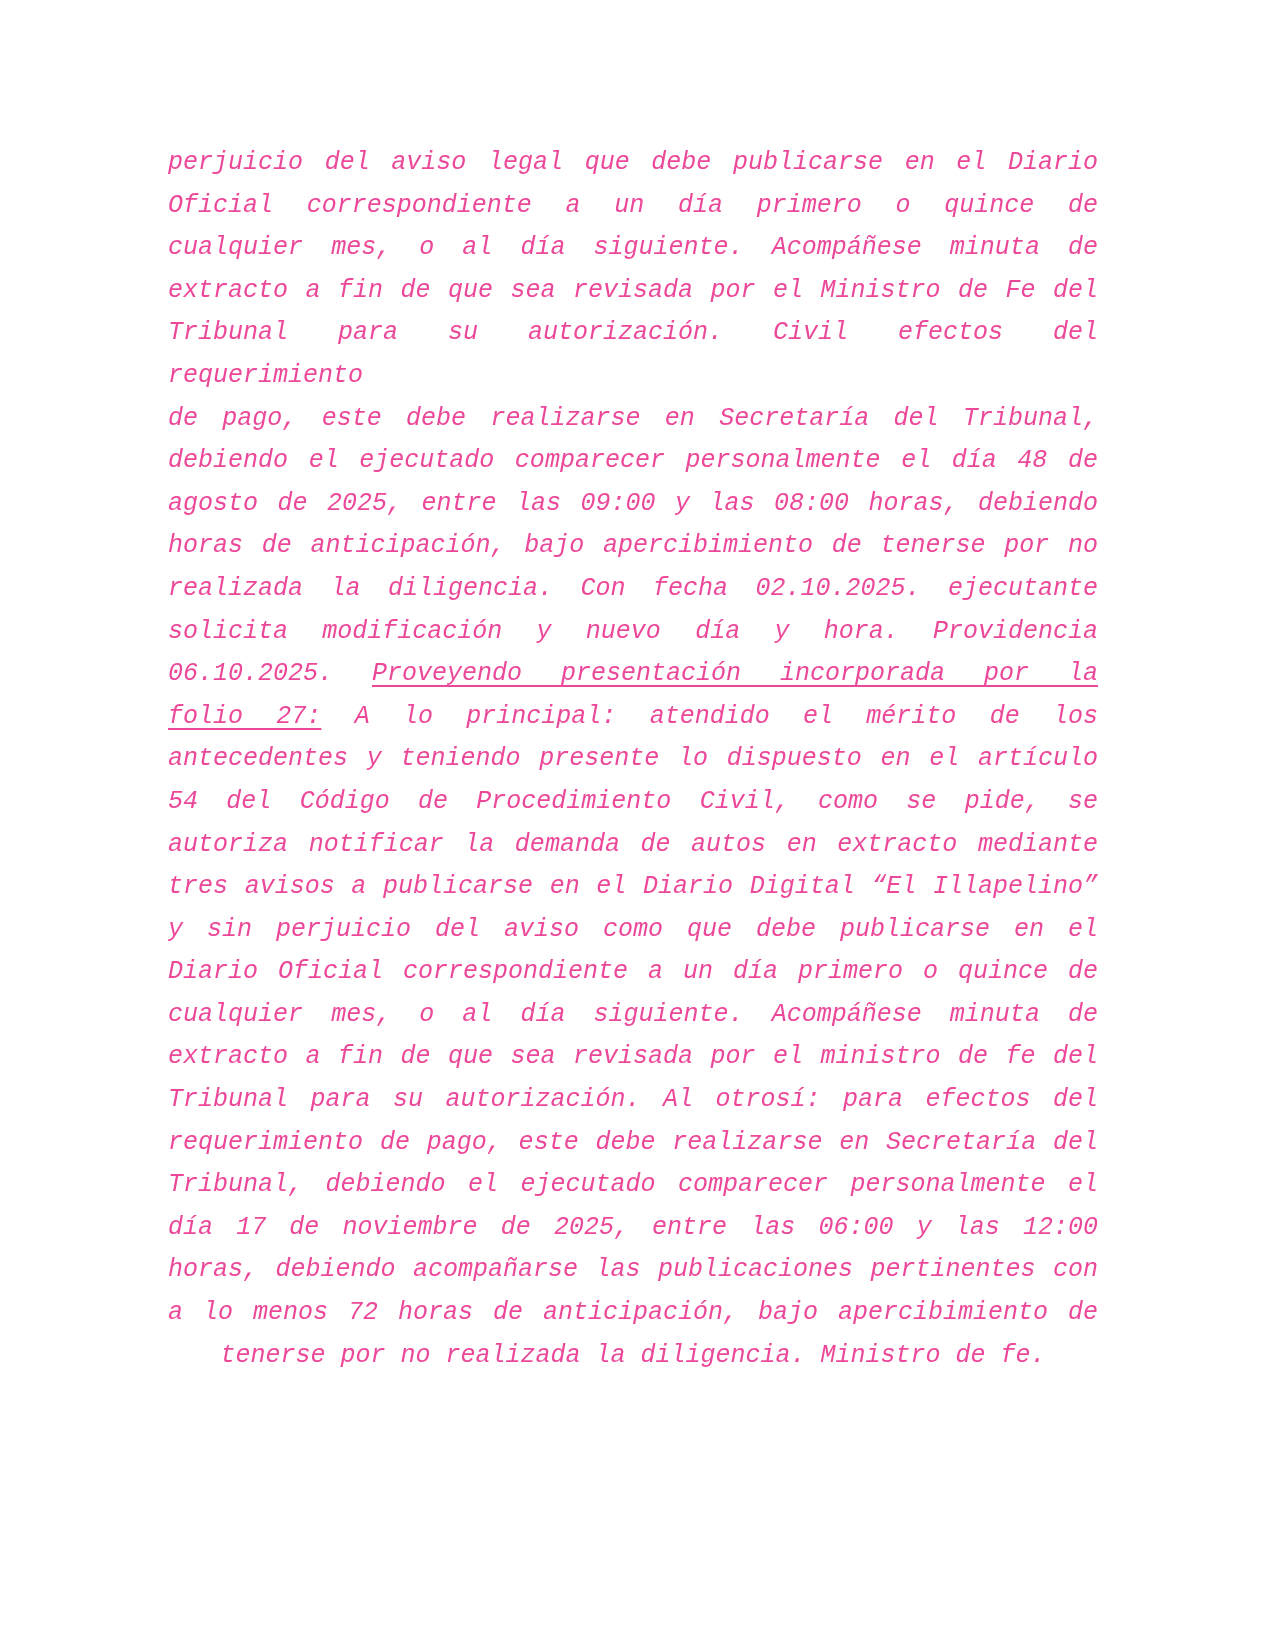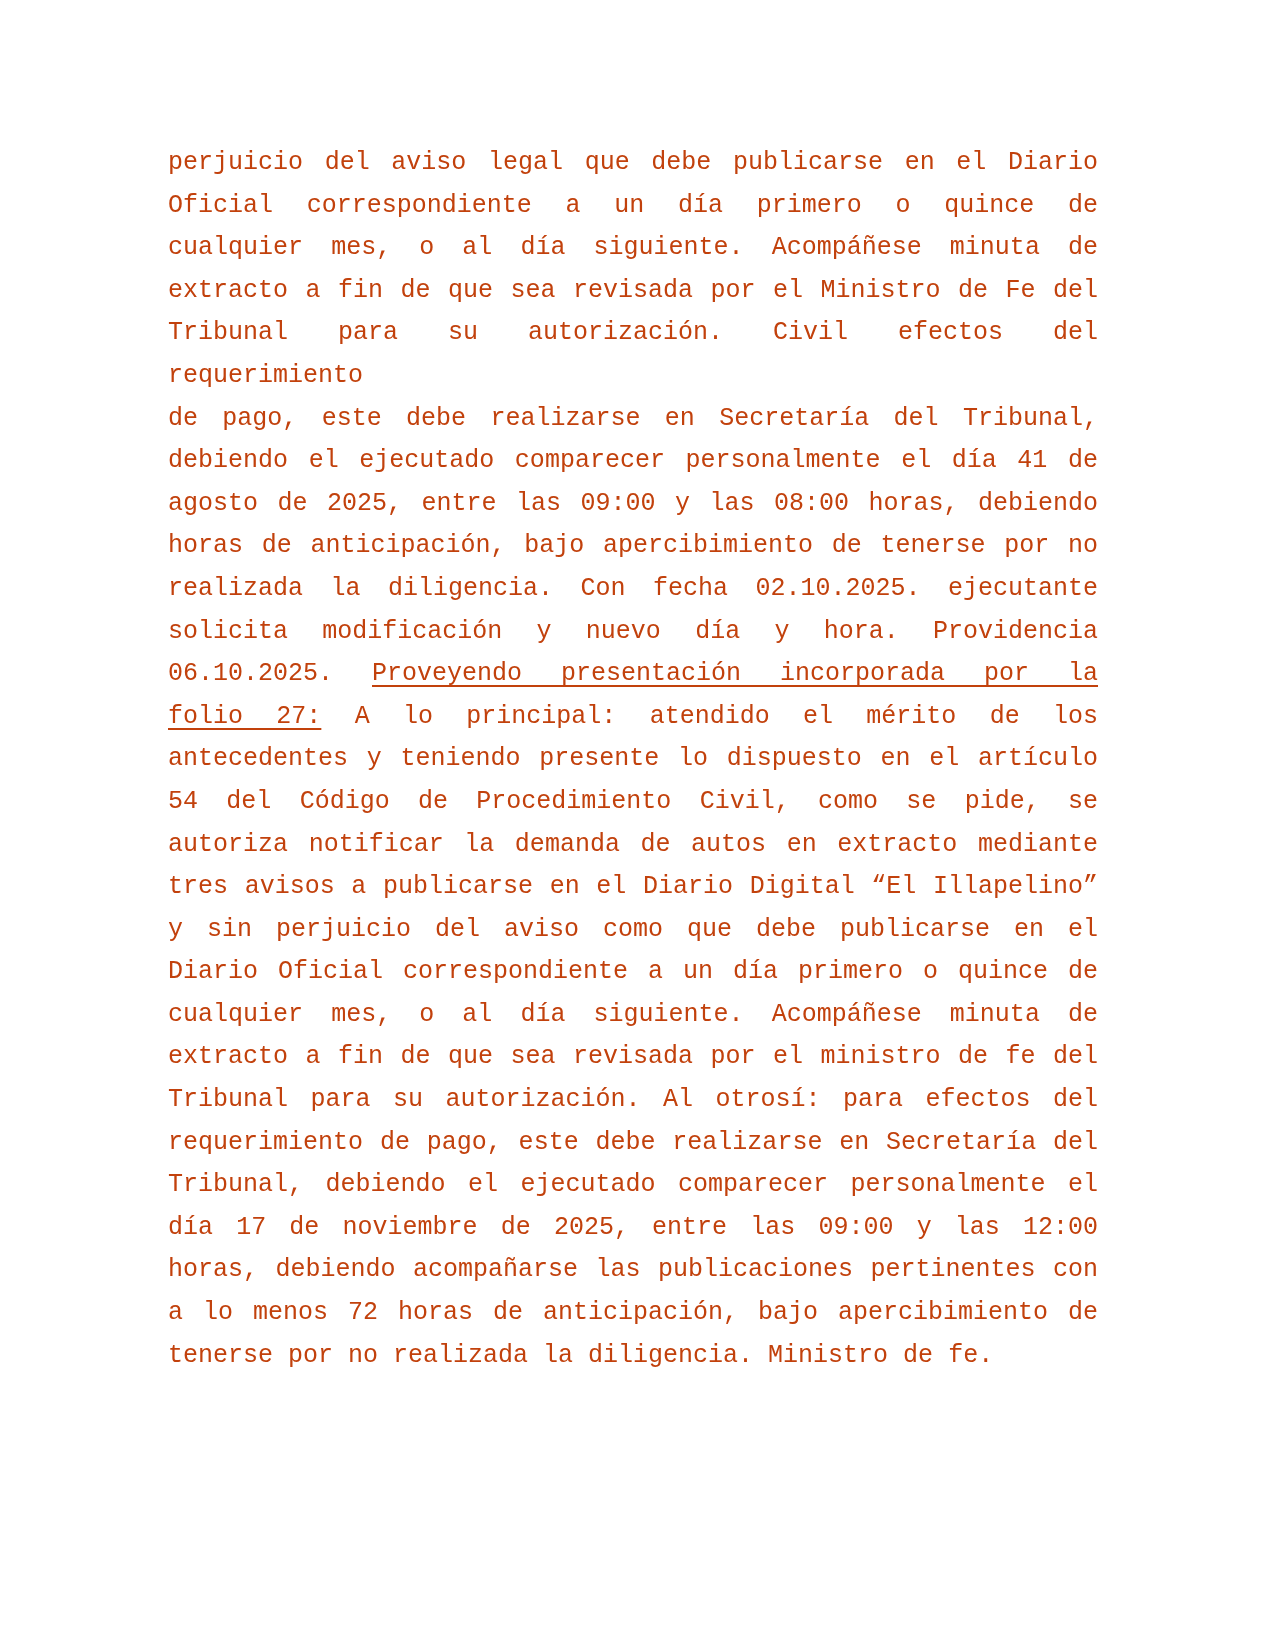--- a/index.html
+++ b/index.html
@@ -24,57 +24,57 @@
     line-height: 42.6px;
     color: #000000;
   }
   .line {
     text-align: justify;
     text-align-last: justify;
     -moz-text-align-last: justify;
     white-space: normal;
   }
   .line.no-justify {
-    text-align: left;
+    text-align: center;
     text-align-last: auto;
     -moz-text-align-last: auto;
   }
   .seg.u {
     text-decoration: underline;
     text-decoration-thickness: 2px;
     text-underline-offset: 5px;
   }
 </style>
 </head>
 <body>
 
 <div class="page" style="background: rgb(255, 255, 255);">
-  <div class="text-block" style="color: #c2410c;">
+  <div class="text-block" style="color: #ec4899; font-style: italic;">
       <div class="line"><span class="seg">perjuicio del aviso legal que debe publicarse en el Diario</span></div>
       <div class="line"><span class="seg">Oficial correspondiente a un día primero o quince de</span></div>
       <div class="line"><span class="seg">cualquier mes, o al día siguiente. Acompáñese minuta de</span></div>
       <div class="line"><span class="seg">extracto a fin de que sea revisada por el Ministro de Fe del</span></div>
       <div class="line"><span class="seg">Tribunal para su autorización. Civil efectos del requerimiento</span></div>
       <div class="line"><span class="seg">de pago, este debe realizarse en Secretaría del Tribunal,</span></div>
-      <div class="line"><span class="seg">debiendo el ejecutado comparecer personalmente el día 41 de</span></div>
+      <div class="line"><span class="seg">debiendo el ejecutado comparecer personalmente el día 48 de</span></div>
       <div class="line"><span class="seg">agosto de 2025, entre las 09:00 y las 08:00 horas, debiendo</span></div>
       <div class="line"><span class="seg">horas de anticipación, bajo apercibimiento de tenerse por no</span></div>
       <div class="line"><span class="seg">realizada la diligencia. Con fecha 02.10.2025. ejecutante</span></div>
       <div class="line"><span class="seg">solicita modificación y nuevo día y hora. Providencia</span></div>
       <div class="line"><span class="seg">06.10.2025. </span><span class="seg u">Proveyendo presentación incorporada por la</span></div>
       <div class="line"><span class="seg u">folio 27:</span><span class="seg"> A lo principal: atendido el mérito de los</span></div>
       <div class="line"><span class="seg">antecedentes y teniendo presente lo dispuesto en el artículo</span></div>
       <div class="line"><span class="seg">54 del Código de Procedimiento Civil, como se pide, se</span></div>
       <div class="line"><span class="seg">autoriza notificar la demanda de autos en extracto mediante</span></div>
       <div class="line"><span class="seg">tres avisos a publicarse en el Diario Digital “El Illapelino”</span></div>
       <div class="line"><span class="seg">y sin perjuicio del aviso como que debe publicarse en el</span></div>
       <div class="line"><span class="seg">Diario Oficial correspondiente a un día primero o quince de</span></div>
       <div class="line"><span class="seg">cualquier mes, o al día siguiente. Acompáñese minuta de</span></div>
       <div class="line"><span class="seg">extracto a fin de que sea revisada por el ministro de fe del</span></div>
       <div class="line"><span class="seg">Tribunal para su autorización. Al otrosí: para efectos del</span></div>
       <div class="line"><span class="seg">requerimiento de pago, este debe realizarse en Secretaría del</span></div>
       <div class="line"><span class="seg">Tribunal, debiendo el ejecutado comparecer personalmente el</span></div>
-      <div class="line"><span class="seg">día 17 de noviembre de 2025, entre las 09:00 y las 12:00</span></div>
+      <div class="line"><span class="seg">día 17 de noviembre de 2025, entre las 06:00 y las 12:00</span></div>
       <div class="line"><span class="seg">horas, debiendo acompañarse las publicaciones pertinentes con</span></div>
       <div class="line"><span class="seg">a lo menos 72 horas de anticipación, bajo apercibimiento de</span></div>
       <div class="line no-justify"><span class="seg">tenerse por no realizada la diligencia. Ministro de fe.</span></div>
     </div>
 </div>
 
 </body></html>

